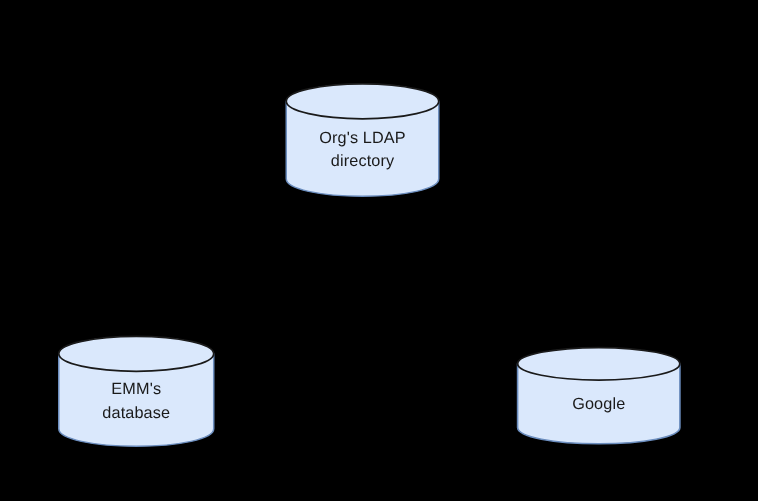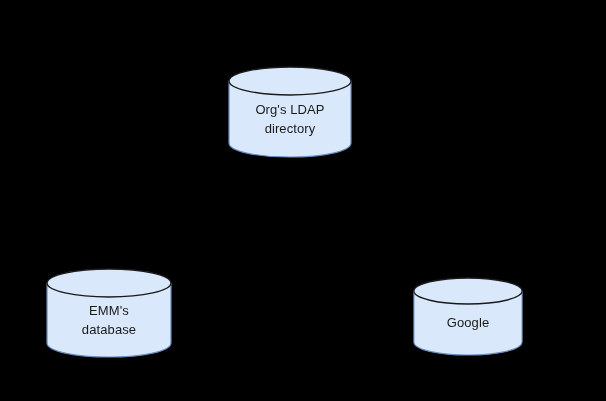--- a/index.html
+++ b/index.html
@@ -88,21 +88,21 @@
         <path d="M 1 15 L 1 75 C 1 83.3 28.3 89 62 89 C 95.7 89 123 83.3 123 75 L 123 15 Z" fill="#dae8fc" stroke="#6c8ebf" stroke-width="1.2" stroke-linejoin="round"></path>
         <ellipse cx="62" cy="15" rx="61" ry="14" fill="#dae8fc" stroke="#1a1a1a" stroke-width="1.4"></ellipse>
       </svg>
     </div>
     <div class="cyl-label">
       <span>EMM's</span>
       <span>database</span>
     </div>
   </div>
 
-  <div class="cylinder" id="node-google" style="left:413px; top:277px; width:110px; height:79px;padding-left:40px;">
+  <div class="cylinder" id="node-google" style="left:413px; top:277px; width:132px; height:79px;padding-left:40px;">
     <div class="cyl-body">
       <svg viewBox="0 0 122 79" preserveAspectRatio="none" aria-hidden="true">
         <path d="M 1 14 L 1 65 C 1 72.7 27.9 78 61 78 C 94.1 78 121 72.7 121 65 L 121 14 Z" fill="#dae8fc" stroke="#6c8ebf" stroke-width="1.2" stroke-linejoin="round"></path>
         <ellipse cx="61" cy="14" rx="60" ry="13" fill="#dae8fc" stroke="#1a1a1a" stroke-width="1.4"></ellipse>
       </svg>
     </div>
     <div class="cyl-label" style="padding-top:12px;">
       <span>Google</span>
     </div>
   </div>

